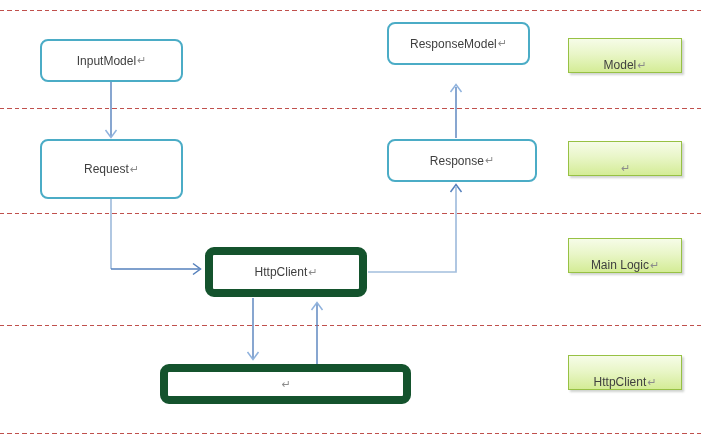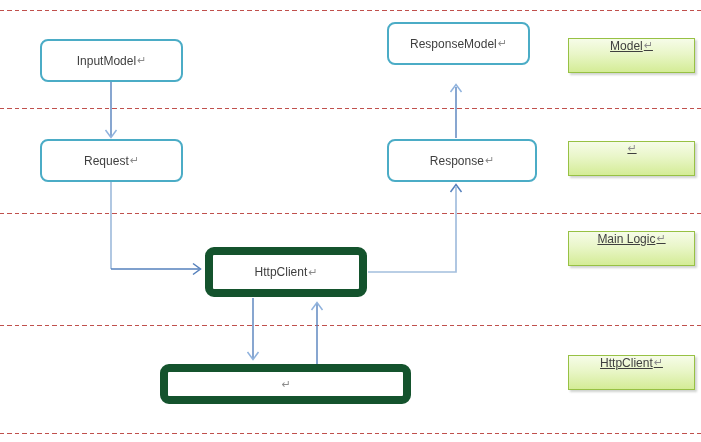--- a/index.html
+++ b/index.html
@@ -12,26 +12,26 @@
     background:repeating-linear-gradient(90deg,#c0504d 0 4.5px,transparent 4.5px 7.5px);
   }
   .node{
     position:absolute;display:flex;align-items:center;justify-content:center;
     background:#ffffff;font-size:12px;box-sizing:border-box;z-index:3;
     white-space:nowrap;
   }
   .node-teal{border:2.5px solid #4bacc6;border-radius:8px;}
   .node-blue{border:8px solid #14532d;border-radius:9px;}
   .layer-label{
-    position:absolute;left:568px;width:127px;height:35px;box-sizing:border-box;
-    display:flex;align-items:flex-start;justify-content:center;font-size:12px;
+    position:absolute;left:568px;width:114px;height:35px;box-sizing:border-box;
+    display:flex;align-items:flex-end;justify-content:center;font-size:12px;
     border:1px solid #97c144;
     background:linear-gradient(#f6fce8,#e9f6c8 45%,#d4ec96);
     box-shadow:1.5px 1.5px 2px rgba(120,130,120,.35);
-    z-index:3;white-space:nowrap;text-decoration:underline;
+    z-index:3;white-space:nowrap;
   }
   .ret{color:#8c8c8c;font-size:11px;margin-left:1px;}
   #edges{position:absolute;left:0;top:0;z-index:2;pointer-events:none;}
   .ln-med{stroke:#5580bc;stroke-width:1.4;fill:none;}
   .ln-light{stroke:#a3bedd;stroke-width:1.7;fill:none;}
   .head-med{stroke:#5580bc;stroke-width:1.5;fill:none;}
   .head-light{stroke:#8fb2dd;stroke-width:1.5;fill:none;}
 </style>
 </head>
 <body>
@@ -76,21 +76,21 @@
       <line class="ln-med" x1="317" y1="364" x2="317" y2="304"></line>
       <polyline class="head-light" points="311.5,310 317,302.5 322.5,310"></polyline>
     </g>
   </svg>
 
   <div class="node node-teal" style="left:40px;top:39px;width:143px;height:43px">
     <span>InputModel</span>
       <span class="ret">↵</span>
   </div>
 
-  <div class="node node-teal" style="left:40px;top:139px;width:143px;height:43px">
+  <div class="node node-teal" style="left:40px;top:139px;width:143px;height:60px">
     <span>Request</span>
       <span class="ret">↵</span>
   </div>
 
   <div class="node node-teal" style="left:387px;top:22px;width:143px;height:43px">
     <span>ResponseModel</span>
       <span class="ret">↵</span>
   </div>
 
   <div class="node node-teal" style="left:387px;top:139px;width:150px;height:43px">
@@ -109,21 +109,21 @@
 
   <div class="layer-label" style="top:38px">
     <span>Model</span>
       <span class="ret">↵</span>
   </div>
 
   <div class="layer-label" style="top:141px">
       <span class="ret">↵</span>
   </div>
 
-  <div class="layer-label" style="top:231px">
+  <div class="layer-label" style="top:238px">
     <span>Main Logic</span>
       <span class="ret">↵</span>
   </div>
 
   <div class="layer-label" style="top:355px">
     <span>HttpClient</span>
       <span class="ret">↵</span>
   </div>
 
 </div>

